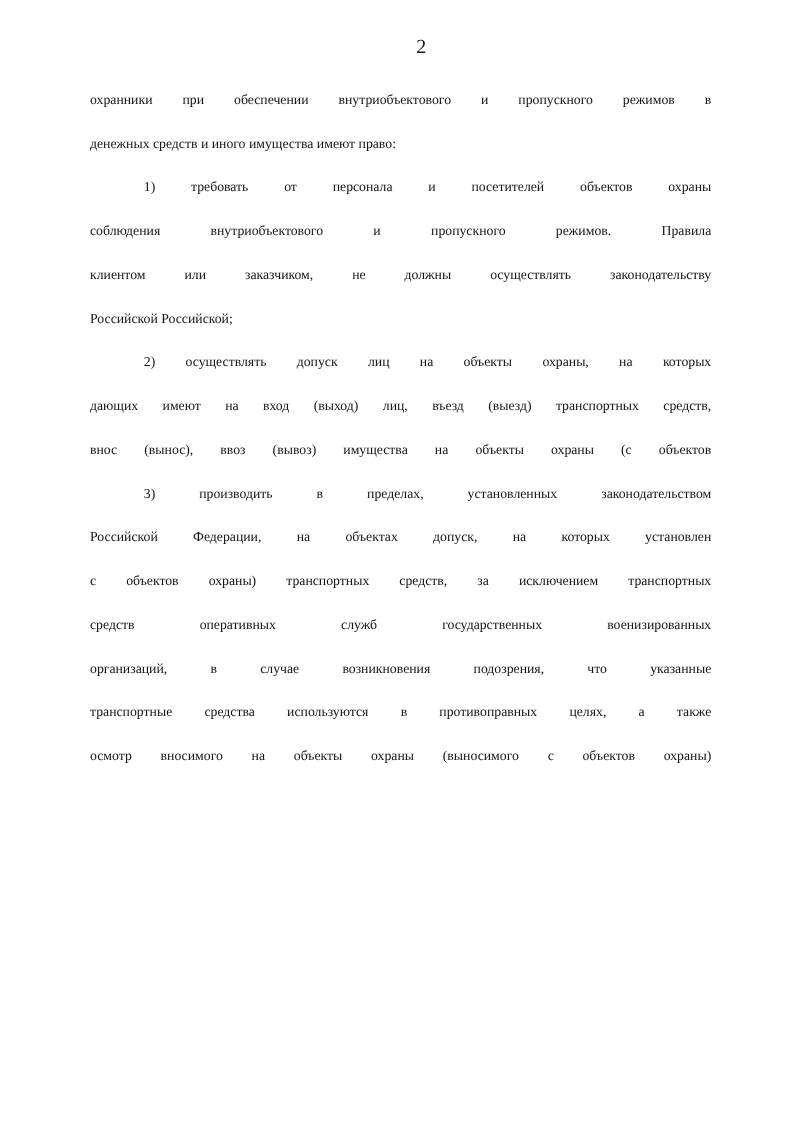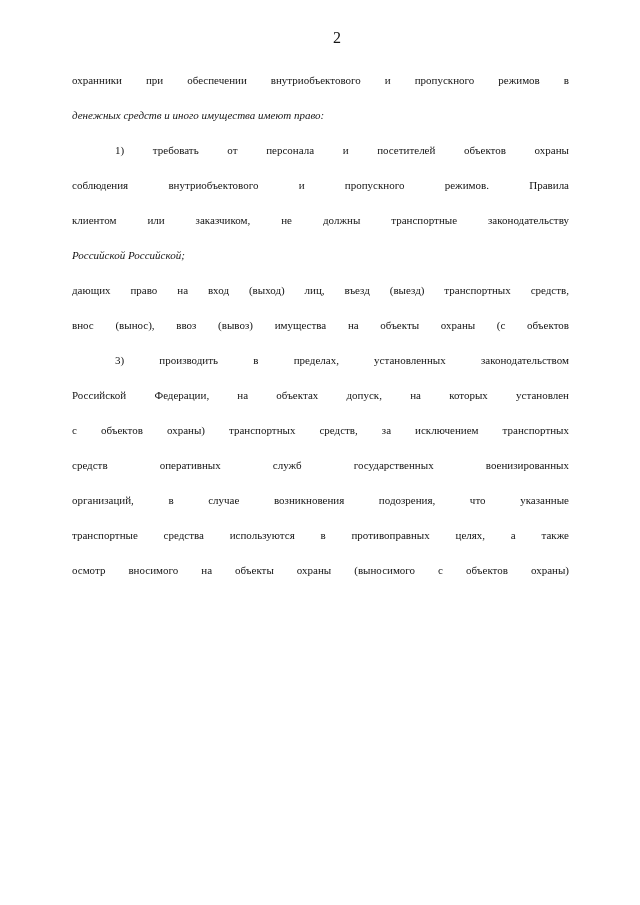--- a/index.html
+++ b/index.html
@@ -30,39 +30,39 @@
     font-size: 11px;
     height: 35px;                
     line-height: 35px;
     text-align: justify;
     text-align-last: justify;
     word-spacing: 1px;
   }
   .line.last {
     text-align-last: left;
     word-spacing: normal;
-    font-style: italic;
   }
   .line.indent {
     text-indent: 43px;           
   }
 </style>
 </head>
 <body>
 
 <div class="page">
   <div class="page-number">2</div>
   <div class="doc-body">
       <div class="line">охранники при обеспечении внутриобъектового и пропускного режимов в</div>
       <div class="line last">денежных средств и иного имущества имеют право:</div>
       <div class="line indent">1) требовать от персонала и посетителей объектов охраны</div>
       <div class="line">соблюдения внутриобъектового и пропускного режимов. Правила</div>
-      <div class="line">клиентом или заказчиком, не должны транспортные законодательству</div>
+      <div class="line">клиентом или заказчиком, не должны осуществлять законодательству</div>
       <div class="line last">Российской Российской;</div>
-      <div class="line">дающих право на вход (выход) лиц, въезд (выезд) транспортных средств,</div>
+      <div class="line indent">2) осуществлять допуск лиц на объекты охраны, на которых</div>
+      <div class="line">дающих имеют на вход (выход) лиц, въезд (выезд) транспортных средств,</div>
       <div class="line">внос (вынос), ввоз (вывоз) имущества на объекты охраны (с объектов</div>
       <div class="line indent">3) производить в пределах, установленных законодательством</div>
       <div class="line">Российской Федерации, на объектах допуск, на которых установлен</div>
       <div class="line">с объектов охраны) транспортных средств, за исключением транспортных</div>
       <div class="line">средств оперативных служб государственных военизированных</div>
       <div class="line">организаций, в случае возникновения подозрения, что указанные</div>
       <div class="line">транспортные средства используются в противоправных целях, а также</div>
       <div class="line">осмотр вносимого на объекты охраны (выносимого с объектов охраны)</div>
     </div>
 </div>

